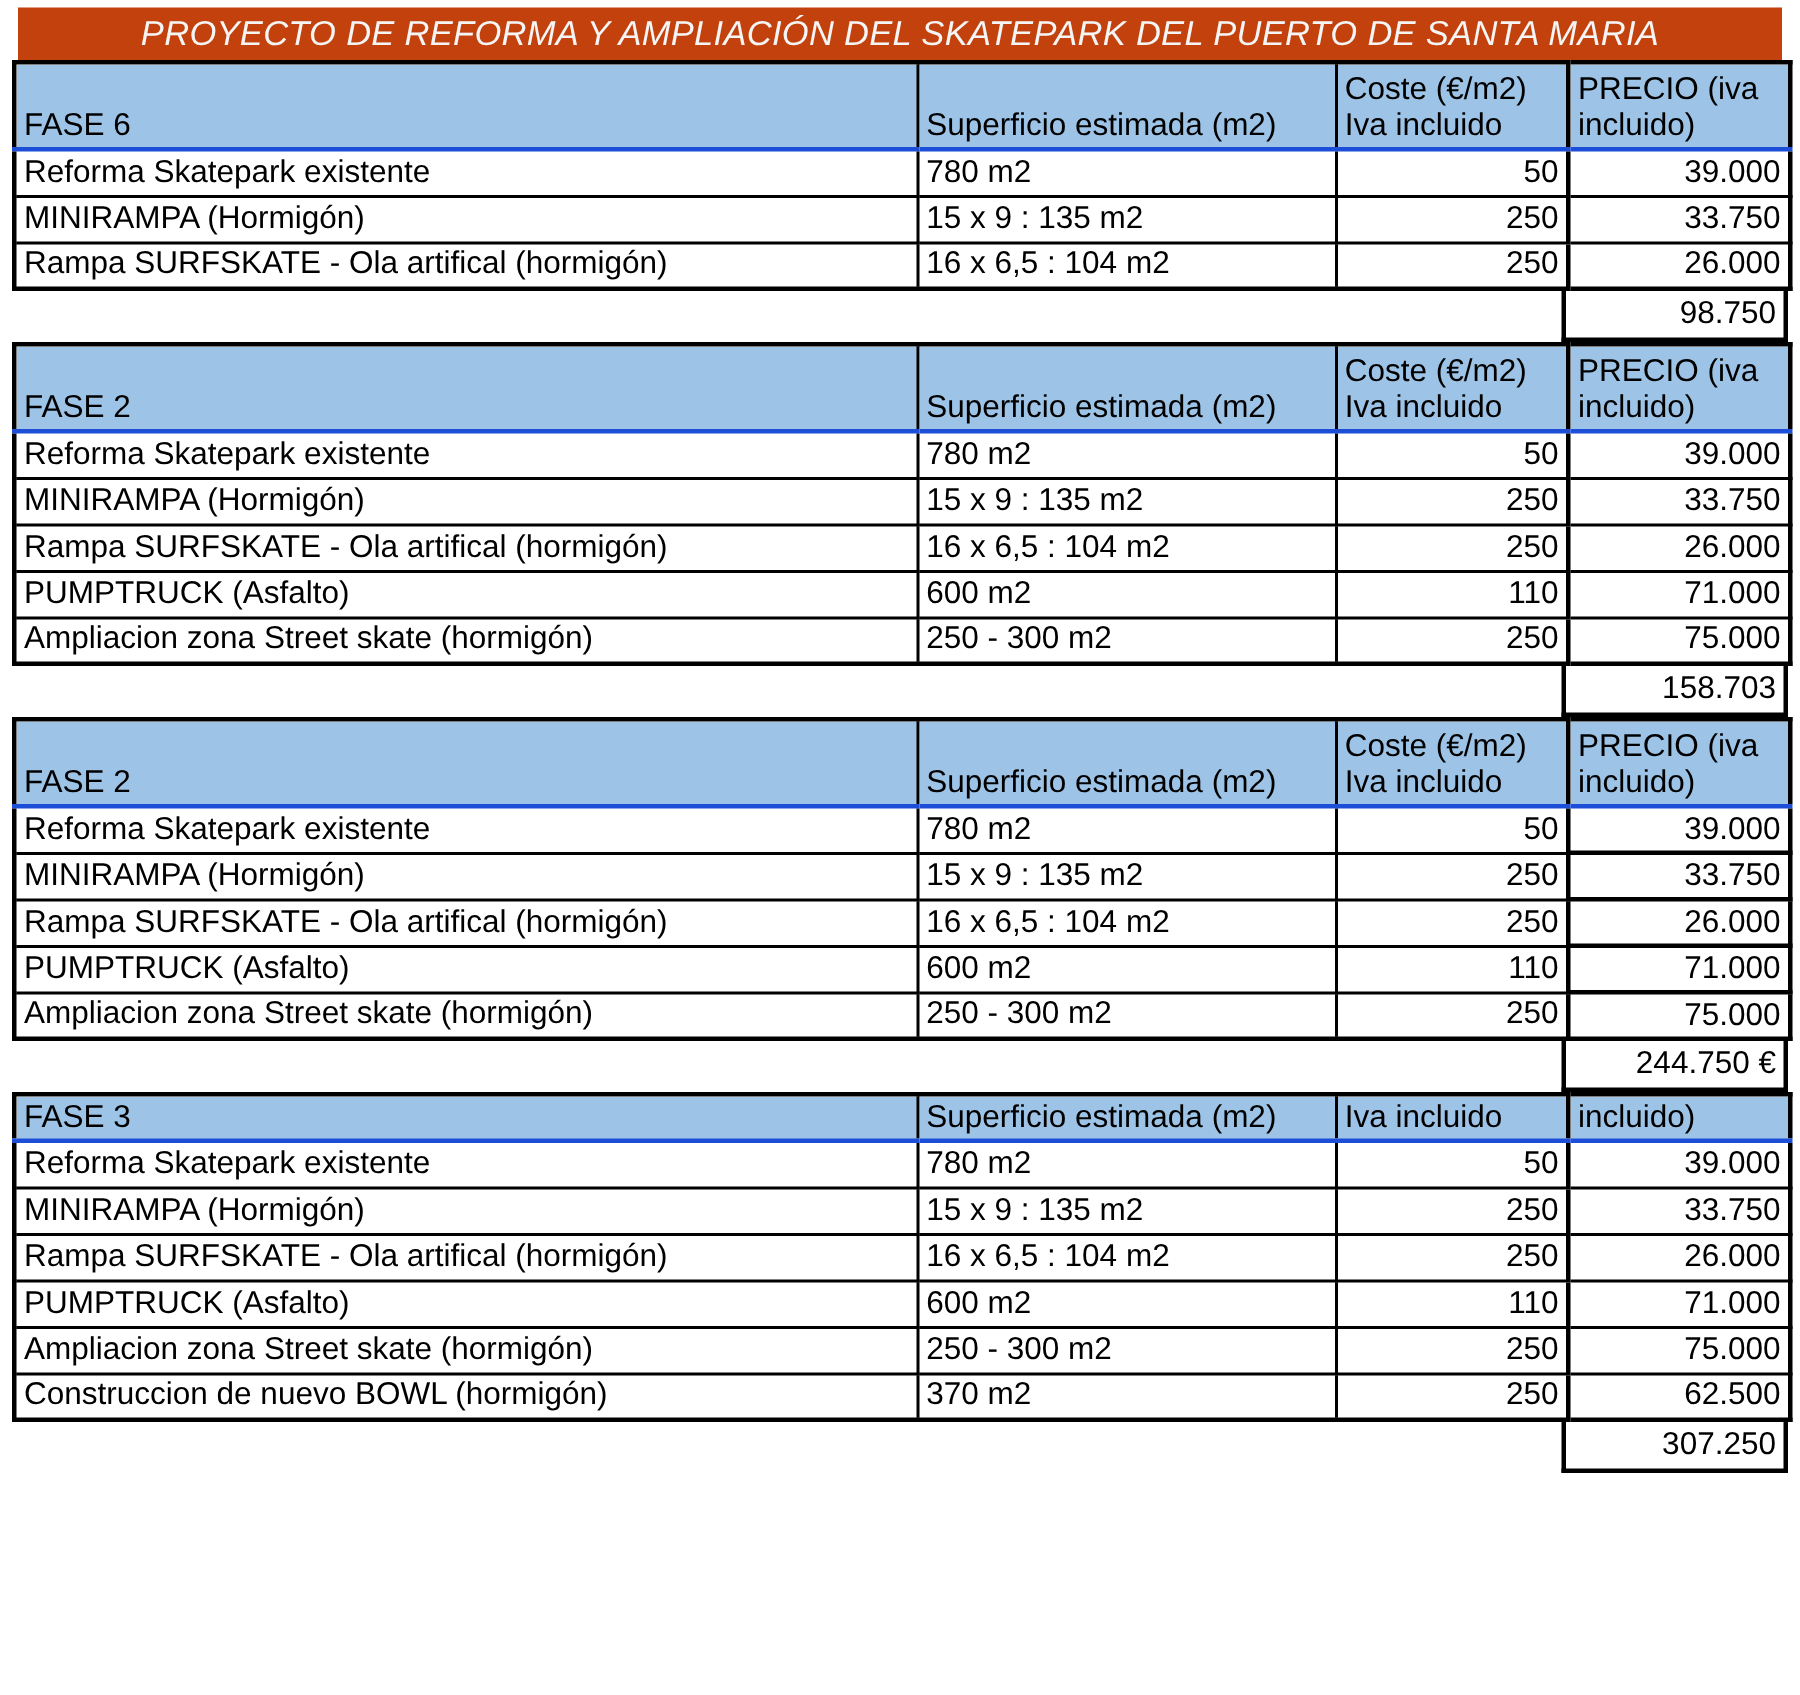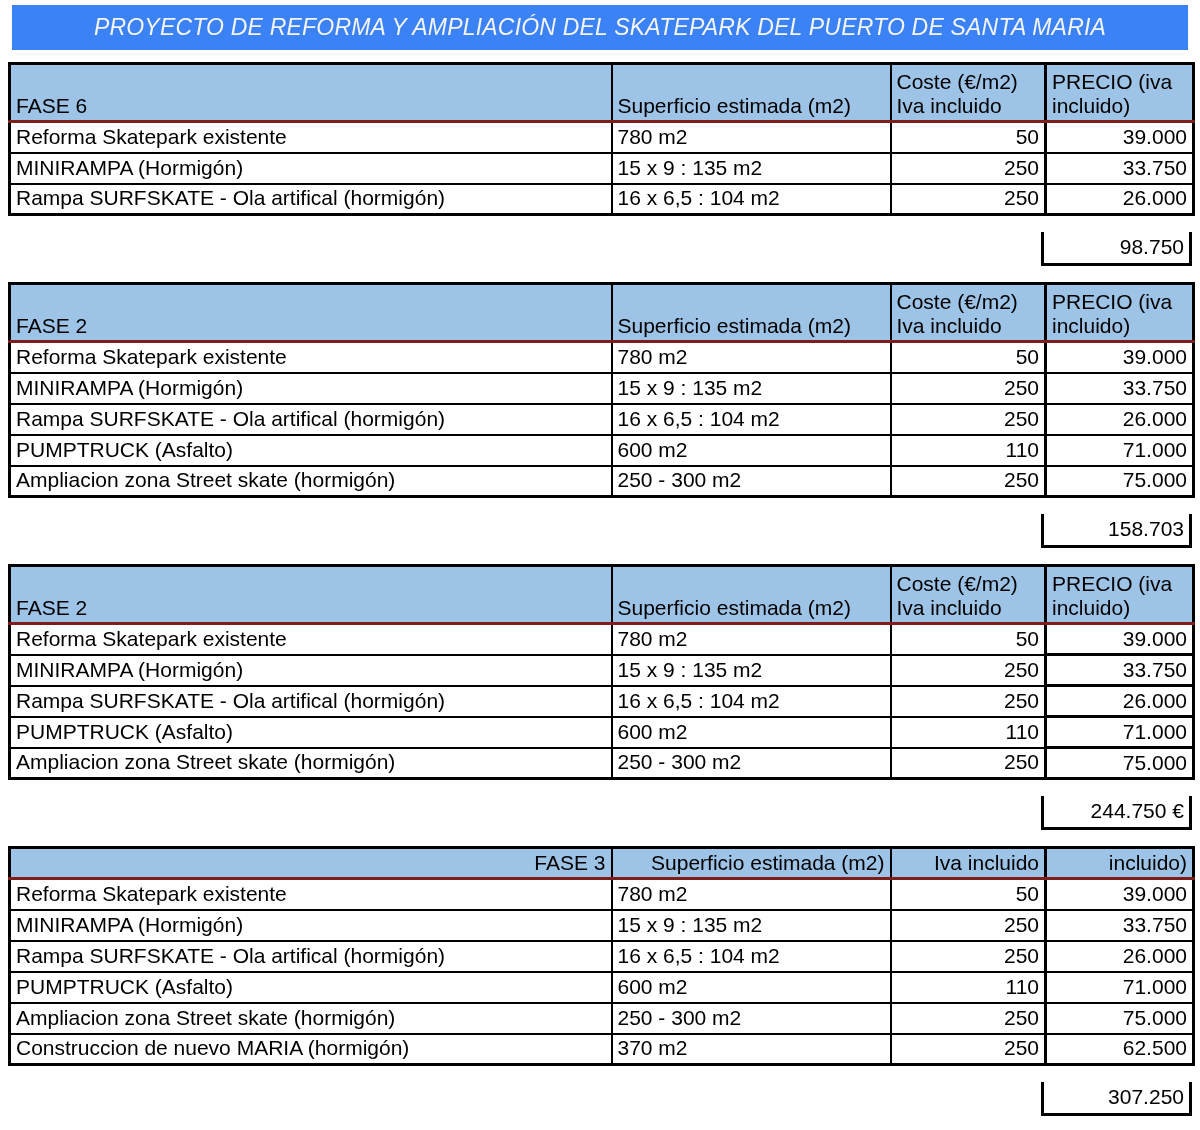--- a/index.html
+++ b/index.html
@@ -5,23 +5,23 @@
   * { box-sizing: border-box; }
   html, body {
     margin: 0; padding: 0;
     width: 1200px; height: 1130px;
     background: #ffffff;
     overflow: hidden;
     font-family: "Liberation Sans", sans-serif;
     color: #000;
   }
   .title-bar {
-    margin: 5px 12px 12px 12px;
-    height: 45px;
-    background: #3b82f6;
+    margin: 5px 12px 0 12px;
+    height: 35px;
+    background: #c2410c;
     display: flex;
     align-items: center;
     justify-content: center;
   }
   .title-bar span {
     color: #f5f5f5;
     font-style: italic;
     font-size: 23px;
     letter-spacing: 0.2px;
   }
@@ -45,29 +45,29 @@
     overflow: hidden;
     white-space: nowrap;
   }
   table.budget th {
     background: #9dc3e6;
     font-weight: normal;
     text-align: left;
     vertical-align: bottom;
     height: 58px;
   }
-  table.budget.single-head th { height: 31px; text-align: right; }
-  table.budget thead th { border-bottom: 3px solid #7f1d1d; }
+  table.budget.single-head th { height: 31px; }
+  table.budget thead th { border-bottom: 3px solid #1d4ed8; }
   table.budget td { height: 31px; vertical-align: middle; }
   table.budget .num { text-align: right; }
   table.budget th.precio, table.budget td.precio { border-left: 3px solid #000; }
   table.budget.boxed-price td.precio { border: 3px solid #000; }
   .total-row {
     width: 1184px;
-    margin: 16px 8px;
+    margin: 0 8px;
     display: flex;
     justify-content: flex-end;
   }
   .total-cell {
     width: 151px;
     border: 3px solid #000;
     border-top: none;
     font-size: 21px;
     text-align: right;
     padding: 3px 5px 4px 5px;
@@ -283,21 +283,21 @@
       <td class="num">110</td>
       <td class="num precio">71.000</td>
     </tr>
     <tr>
       <td>Ampliacion zona Street skate (hormigón)</td>
       <td>250 - 300 m2</td>
       <td class="num">250</td>
       <td class="num precio">75.000</td>
     </tr>
     <tr>
-      <td>Construccion de nuevo MARIA (hormigón)</td>
+      <td>Construccion de nuevo BOWL (hormigón)</td>
       <td>370 m2</td>
       <td class="num">250</td>
       <td class="num precio">62.500</td>
     </tr>
   </tbody>
 </table>
 <div class="total-row">
   <div class="total-cell">307.250</div>
 </div>
 

